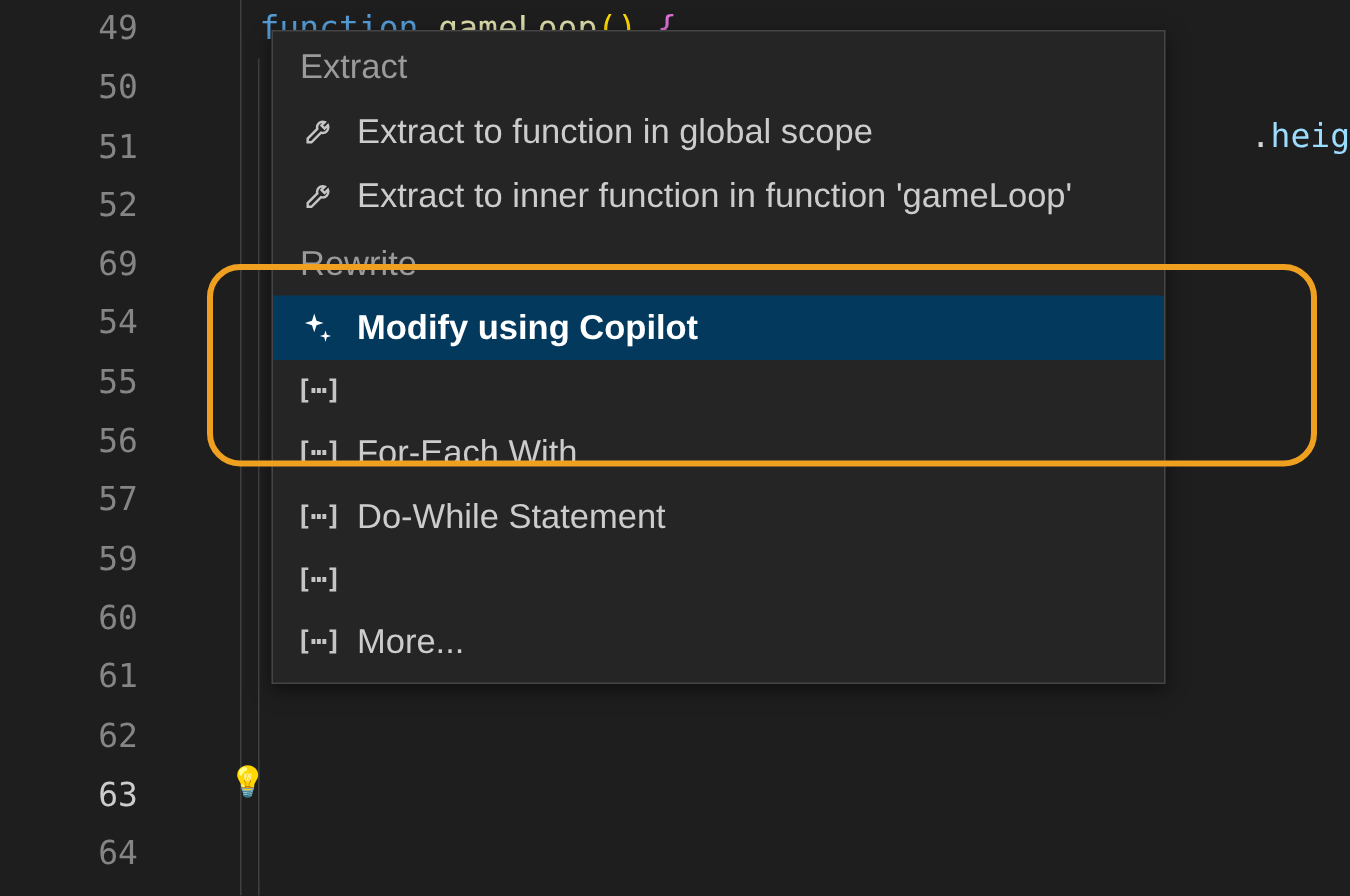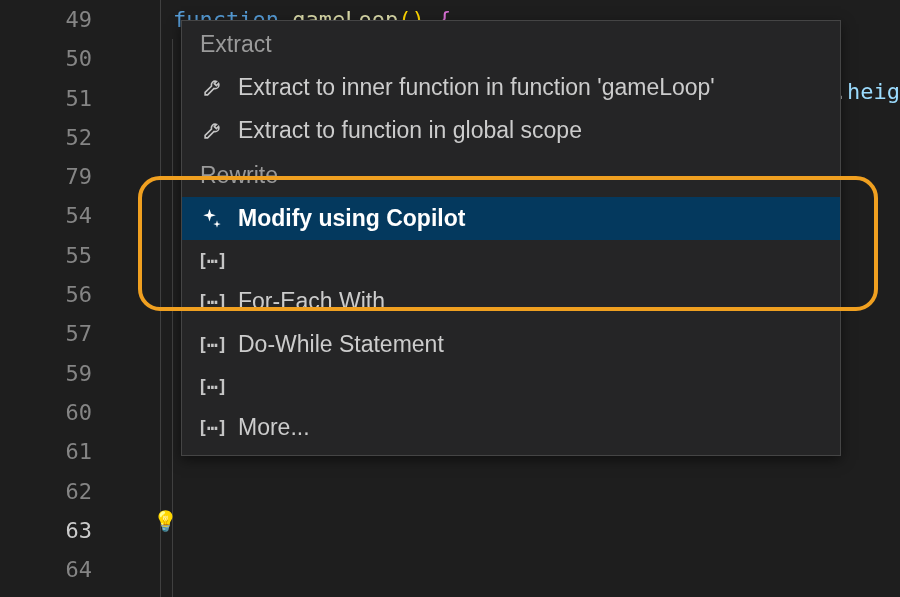--- a/index.html
+++ b/index.html
@@ -67,21 +67,21 @@
       position: absolute;
       left: 153px;
       top: 509px;
       color: #ffcc00;
       font-size: 20px;
     }
     .popup {
       position: absolute;
       left: 181px;
       top: 20px;
-      width: 660px;
+      width: 596px;
       background: #252526;
       border: 1px solid #454545;
       box-shadow: 0 4px 12px rgba(0,0,0,0.5);
       z-index: 10;
       padding-bottom: 6px;
     }
     .popup-section-header {
       color: #9a9a9a;
       font-size: 23px;
       padding: 10px 18px 8px 18px;
@@ -141,21 +141,21 @@
   </style>
 </head>
 <body>
 
 <div class="editor">
   <div class="gutter">
     <div class="line-num">49</div>
     <div class="line-num">50</div>
     <div class="line-num">51</div>
     <div class="line-num">52</div>
-    <div class="line-num">79</div>
+    <div class="line-num">69</div>
     <div class="line-num">54</div>
     <div class="line-num">55</div>
     <div class="line-num">56</div>
     <div class="line-num">57</div>
     <div class="line-num">59</div>
     <div class="line-num">60</div>
     <div class="line-num">61</div>
     <div class="line-num">62</div>
     <div class="line-num active">63</div>
     <div class="line-num">64</div>
@@ -188,30 +188,30 @@
 
 <div class="popup">
   <div class="popup-section-header">Extract</div>
 
   <div class="popup-item">
     <span class="popup-icon">
       <svg viewBox="0 0 16 16" width="20" height="20" fill="none" stroke="currentColor" stroke-width="1.3">
         <path d="M10.5 2.5a3 3 0 0 0-3 3c0 .3.05.6.13.87L2.5 11.5v2h2l5.13-5.13c.27.08.57.13.87.13a3 3 0 0 0 3-3c0-.4-.08-.78-.22-1.13L11.5 6.13 9.87 4.5l1.76-1.78c-.35-.14-.73-.22-1.13-.22z"></path>
       </svg>
     </span>
-    <span>Extract to inner function in function 'gameLoop'</span>
+    <span>Extract to function in global scope</span>
   </div>
 
   <div class="popup-item">
     <span class="popup-icon">
       <svg viewBox="0 0 16 16" width="20" height="20" fill="none" stroke="currentColor" stroke-width="1.3">
         <path d="M10.5 2.5a3 3 0 0 0-3 3c0 .3.05.6.13.87L2.5 11.5v2h2l5.13-5.13c.27.08.57.13.87.13a3 3 0 0 0 3-3c0-.4-.08-.78-.22-1.13L11.5 6.13 9.87 4.5l1.76-1.78c-.35-.14-.73-.22-1.13-.22z"></path>
       </svg>
     </span>
-    <span>Extract to function in global scope</span>
+    <span>Extract to inner function in function 'gameLoop'</span>
   </div>
 
   <div class="popup-section-header">Rewrite</div>
 
   <div class="popup-item selected">
     <span class="popup-icon">
       <svg viewBox="0 0 16 16" width="20" height="20" fill="currentColor">
         <path d="M6 0l1.2 3.8L11 5 7.2 6.2 6 10 4.8 6.2 1 5l3.8-1.2L6 0zM12 9l.7 2.3L15 12l-2.3.7L12 15l-.7-2.3L9 12l2.3-.7L12 9z"></path>
       </svg>
     </span>

